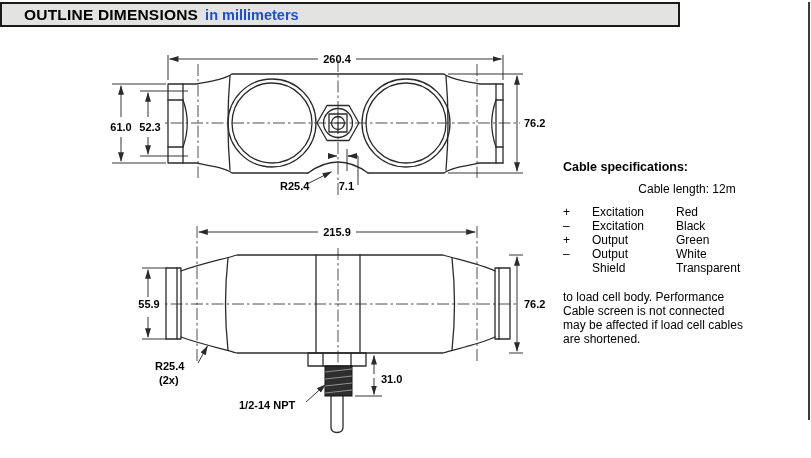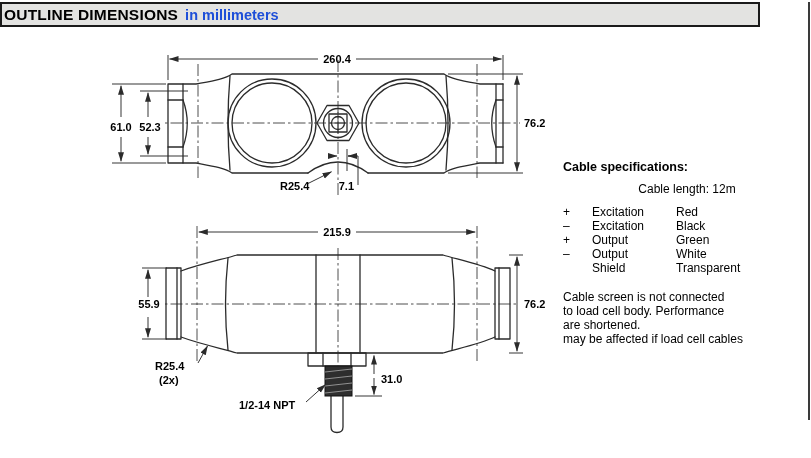--- a/index.html
+++ b/index.html
@@ -1,19 +1,19 @@
 <!DOCTYPE html>
 <html><head>
 <meta charset="utf-8">
 <style>
   html,body{margin:0;padding:0;background:#fff;}
   .page{position:relative;width:811px;height:458px;background:#ffffff;overflow:hidden;
         font-family:"Liberation Sans", sans-serif;color:#111;}
-  .titlebar{position:absolute;left:0;top:2px;width:760px;height:25px;box-sizing:border-box;
-            background:#e3e3e1;border:2px solid #1a1a1a;display:flex;align-items:center;padding-left:2px;}
+  .titlebar{position:absolute;left:0;top:2px;width:680px;height:25px;box-sizing:border-box;
+            background:#e3e3e1;border:2px solid #1a1a1a;display:flex;align-items:center;padding-left:22px;}
   .titlebar .t1{font-size:15.5px;font-weight:bold;color:#000;letter-spacing:.2px;}
   .titlebar .t2{font-size:14.5px;font-weight:bold;color:#1d4ed8;margin-left:7px;}
   .right-border{position:absolute;left:808px;top:2px;width:2px;height:418px;background:#3a3a3a;}
   svg.drawing{position:absolute;left:0;top:0;}
   svg .obj{stroke:#2b2b2b;stroke-width:1.3;fill:none;stroke-linecap:round;stroke-linejoin:round;}
   svg .thin{stroke:#2b2b2b;stroke-width:.95;fill:none;}
   svg .cl{stroke:#3a3a3a;stroke-width:.9;fill:none;stroke-dasharray:12 3 2.5 3;}
   svg text.dim{font-family:"Liberation Sans",sans-serif;font-size:11px;font-weight:bold;fill:#000;}
   svg .mask{fill:#ffffff;stroke:none;}
   .cable-panel{position:absolute;left:563px;top:160px;width:248px;font-size:12px;line-height:14px;color:#000;}
@@ -205,20 +205,20 @@
         <span class="wire-fn">Output</span>
         <span class="wire-color">White</span>
       </div>
       <div class="wire-row">
         <span class="wire-sign"></span>
         <span class="wire-fn">Shield</span>
         <span class="wire-color">Transparent</span>
       </div>
     </div>
     <div class="cs-note">
+      <div>to load cell body. Performance</div>
       <div>Cable screen is not connected</div>
-      <div>to load cell body. Performance</div>
+      <div>may be affected if load cell cables</div>
       <div>are shortened.</div>
-      <div>may be affected if load cell cables</div>
     </div>
   </div>
 
 </div>
 
 </body></html>

